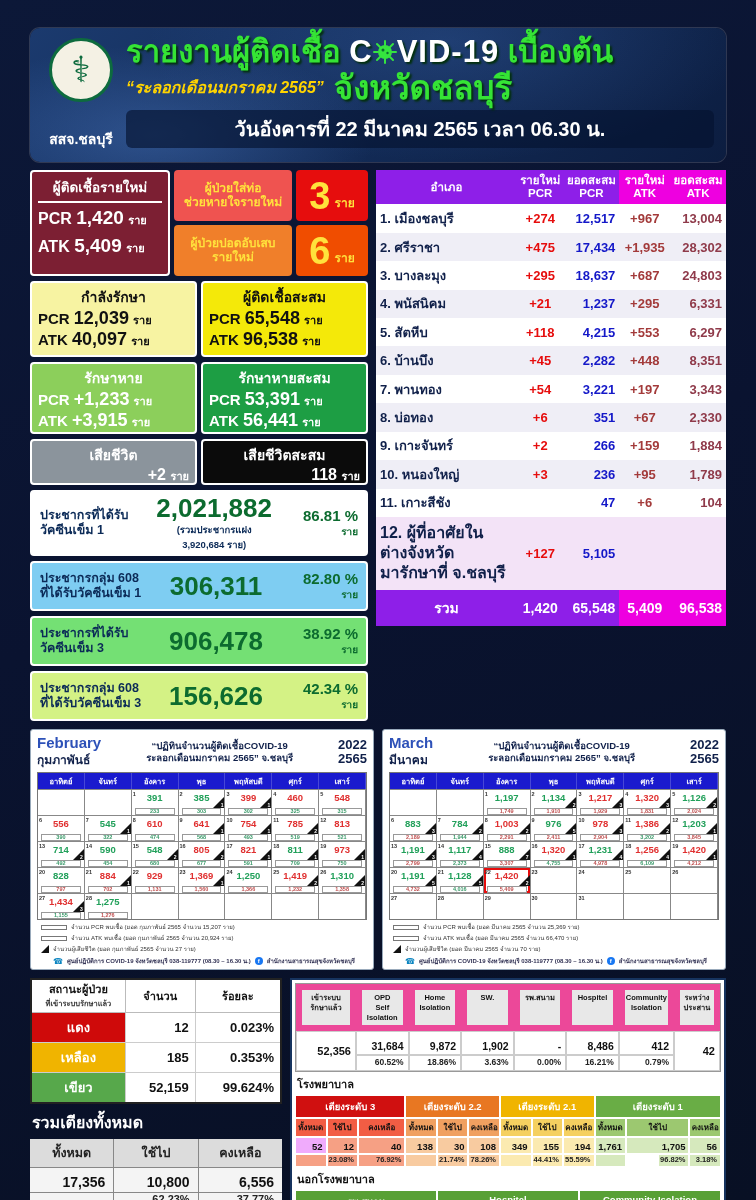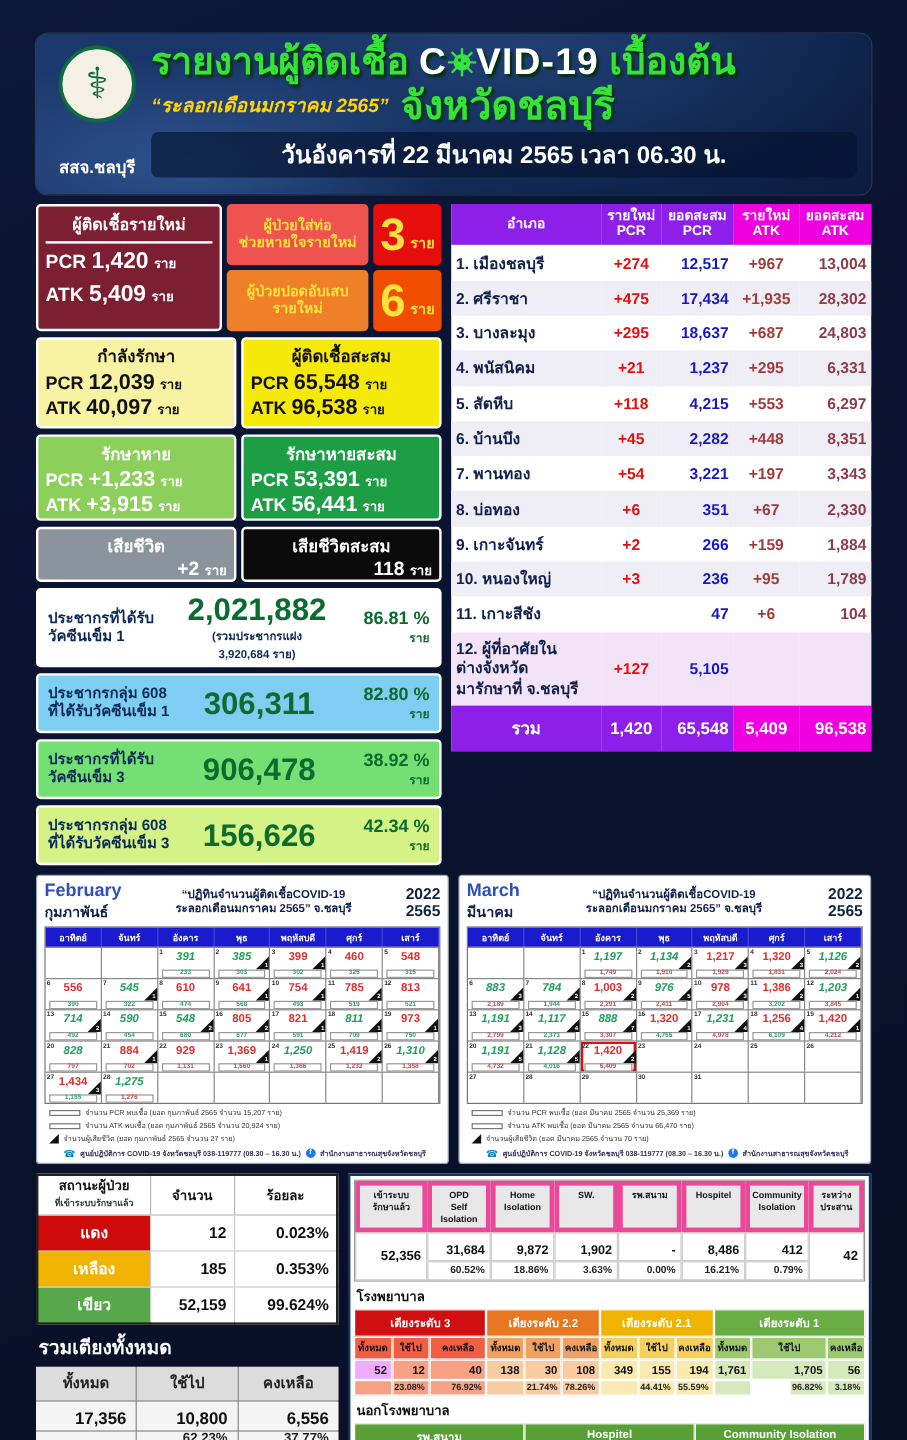--- a/index.html
+++ b/index.html
@@ -48,21 +48,21 @@
     margin-top:6px; background:rgba(4,18,48,.65); border-radius:6px;
     color:#fff; font-weight:bold; font-size:20px; text-align:center; padding:3px 0;
   }
 
   
   .main-grid{ display:flex; gap:8px; margin-top:8px; }
   .left-col{ width:338px; display:flex; flex-direction:column; gap:5px;}
   .right-col{ width:350px; }
 
   .row1{ display:flex; gap:4px; height:106px;}
-  .new-cases{ width:155px; background:#7c1f33; border:2px solid #fff; border-radius:4px; color:#fff; padding:4px 6px;}
+  .new-cases{ width:140px; background:#7c1f33; border:2px solid #fff; border-radius:4px; color:#fff; padding:4px 6px;}
   .new-cases .bt{ font-weight:bold; font-size:13.5px; border-bottom:2px solid #fff; padding-bottom:3px; margin-bottom:4px; text-align:center;}
   .pa-line{ font-weight:bold; font-size:16px; white-space:nowrap;}
   .pa-line .num{ font-size:19px; }
   .pa-line .unit{ font-size:11px; }
   .mid-col{ width:118px; display:flex; flex-direction:column; gap:4px;}
   .mid-box{ flex:1; border-radius:4px; color:#ffe23c; font-weight:bold; font-size:12px; display:flex; align-items:center; justify-content:center; text-align:center; white-space:pre-line; line-height:1.15; padding:2px;}
   .mid-intub{ background:#ef5350; }
   .mid-pneu{ background:#f07f2a; }
   .num-col{ flex:1; display:flex; flex-direction:column; gap:4px;}
   .num-box{ flex:1; border-radius:4px; color:#ffe23c; display:flex; align-items:center; justify-content:center; gap:4px;}
@@ -103,41 +103,41 @@
   .th-pcr{ background:#8e1fe8; }
   .th-atk{ background:#ee00e0; }
   table.district td{ font-size:13px; font-weight:bold; padding:2px 4px; white-space:nowrap;}
   table.district tr.dr:nth-child(even){ background:#efeef6; }
   td.dname{ color:#10204a; text-align:left; font-size:12.5px;}
   td.dnew{ color:#e60d0d; text-align:center;}
   td.dcum{ color:#1418c8; text-align:right; padding-right:8px;}
   td.anew{ color:#a33a3a; text-align:center;}
   td.acum{ color:#8f3a4a; text-align:right; padding-right:6px;}
   tr.special{ background:#f3e3f7 !important; }
-  tr.special td.dname{ font-size:13px; white-space:pre-line; line-height:1.25;}
+  tr.special td.dname{ font-size:16px; white-space:pre-line; line-height:1.25;}
   tr.total td{ color:#fff; font-size:14px; padding:5px 4px;}
   .tot-pcr{ background:#8e1fe8;}
   .tot-atk{ background:#ee00e0;}
 
   
   .calendars-row{ display:flex; gap:8px; margin-top:8px;}
   .cal-card{ width:344px; background:#fff; border:1px solid #9ab; border-radius:3px; padding:5px 6px 3px 6px;}
   .cal-head{ display:flex; align-items:center; gap:6px;}
   .cal-month-en{ color:#2d51b8; font-size:15px; font-weight:bold; line-height:1;}
   .cal-month-th{ color:#10204a; font-size:12px; font-weight:bold;}
   .cal-title{ flex:1; text-align:center; color:#10204a; font-weight:bold; font-size:9.5px; white-space:pre-line; line-height:1.25;}
   .cal-year{ text-align:right; color:#10204a; font-weight:bold; font-size:13px; line-height:1.05;}
   .cal-grid{ margin-top:3px; border:1px solid #777;}
   .dow-row{ display:grid; grid-template-columns:repeat(7,1fr); background:#1a1ace;}
   .dow-cell{ color:#fff; font-size:7.5px; font-weight:bold; text-align:center; padding:2px 0; border-right:1px solid #fff3;}
   .week-row{ display:grid; grid-template-columns:repeat(7,1fr);}
   .day-cell{ border-right:1px solid #888; border-top:1px solid #888; height:26px; position:relative; padding-top:1px;}
   .day-num{ position:absolute; left:1px; top:1px; font-size:5.5px; font-weight:bold; color:#333;}
   .day-val{ text-align:center; font-size:9.5px; font-weight:bold; line-height:1.5;}
-  .v-r{ color:#e03030;} .v-g{ color:#21a05a;font-style:italic;}
+  .v-r{ color:#e03030;} .v-g{ color:#21a05a;}
   .tri{ position:absolute; right:0; bottom:7px; width:0; height:0; border-left:11px solid transparent; border-bottom:11px solid #111;}
   .tri-num{ position:absolute; right:1px; bottom:7px; color:#fff; font-size:5px; font-weight:bold;}
   .sub-box{ position:absolute; left:3px; right:3px; bottom:0; height:7px; border:1px solid #999; font-size:5.5px; font-weight:bold; text-align:center; line-height:5px; background:#fff;}
   .s-r{color:#c05050;} .s-g{color:#3a9a6a;}
   .today{ box-shadow:inset 0 0 0 2px #e60d0d; }
   .cal-legend{ margin-top:2px; padding-left:4px;}
   .leg-line{ display:flex; align-items:center; gap:4px; font-size:6px; color:#333; margin-top:1px;}
   .leg-rect{ width:26px; height:5px; border:1px solid #777; background:#fff;}
   .leg-tri{ width:0; height:0; border-left:8px solid transparent; border-bottom:8px solid #111;}
   .leg-contact{ display:flex; align-items:center; justify-content:center; gap:4px; font-size:6px; color:#335; margin-top:2px; font-weight:bold;}
@@ -156,21 +156,21 @@
   td.st-count{ text-align:right; color:#111;}
   td.st-pct{ text-align:right; color:#111;}
   .beds-title{ color:#fff; font-weight:bold; font-size:16px; margin:6px 0 4px 2px;}
   .bed-summary{ display:grid; grid-template-columns:1fr 1fr 1fr; gap:1px; background:#888;}
   .bs-cell{ background:#dcdcdc; font-weight:bold; font-size:12.5px; text-align:center; padding:4px 2px; color:#222;}
   .bs-val{ background:#f4f4f4; font-size:14px; text-align:right; padding:6px 8px 2px 2px; color:#111; font-weight:bold;}
   .bs-pct{ background:#f4f4f4; font-size:11px; text-align:right; padding:0 8px 5px 2px; color:#222; font-weight:bold;}
 
   .bottom-right{ flex:1; background:#fff; border:2px solid #16335e; padding:3px;}
   .treat-grid{ display:grid; grid-template-columns:60px repeat(6,1fr) 46px; border:1px solid #999;}
-  .tg-h{ background:#e8e8e8; border:4px solid #ec4899; font-size:7.5px; font-weight:bold; text-align:center; padding:3px 1px; white-space:pre-line; line-height:1.3; color:#111;}
+  .tg-h{ background:#e8e8e8; border:6px solid #ec4899; font-size:7.5px; font-weight:bold; text-align:center; padding:3px 1px; white-space:pre-line; line-height:1.3; color:#111;}
   .tg-v{ border:1px solid #ccc; font-size:10.5px; font-weight:bold; text-align:right; padding:8px 4px 2px 1px; color:#111;}
   .tg-p{ border:1px solid #ccc; font-size:8.5px; font-weight:bold; text-align:right; padding:1px 4px 3px 1px; color:#222;}
   .tg-span{ grid-row:2 / 4; display:flex; align-items:center; justify-content:flex-end; border:1px solid #ccc; font-size:11px; font-weight:bold; padding-right:4px; color:#111;}
   .section-title{ font-size:11px; font-weight:bold; color:#111; margin:3px 0 2px 2px;}
   .hosp-grid{ display:grid; grid-template-columns:repeat(12,1fr);}
   .og-grid{ display:grid; grid-template-columns:repeat(9,1fr);}
   .hg-group{ grid-column:span 3; color:#fff; font-weight:bold; font-size:9.5px; text-align:center; padding:3px 1px; border:1px solid #fff;}
   .hg-sub{ font-size:8px; font-weight:bold; text-align:center; padding:2px 1px; border:1px solid #fff; color:#111;}
   .hg-val{ font-size:9.5px; font-weight:bold; text-align:right; padding:3px 3px 1px 1px; border:1px solid #fff; color:#111;}
   .hg-pct{ font-size:7.5px; font-weight:bold; text-align:right; padding:0 3px 2px 1px; border:1px solid #fff; color:#222;}

